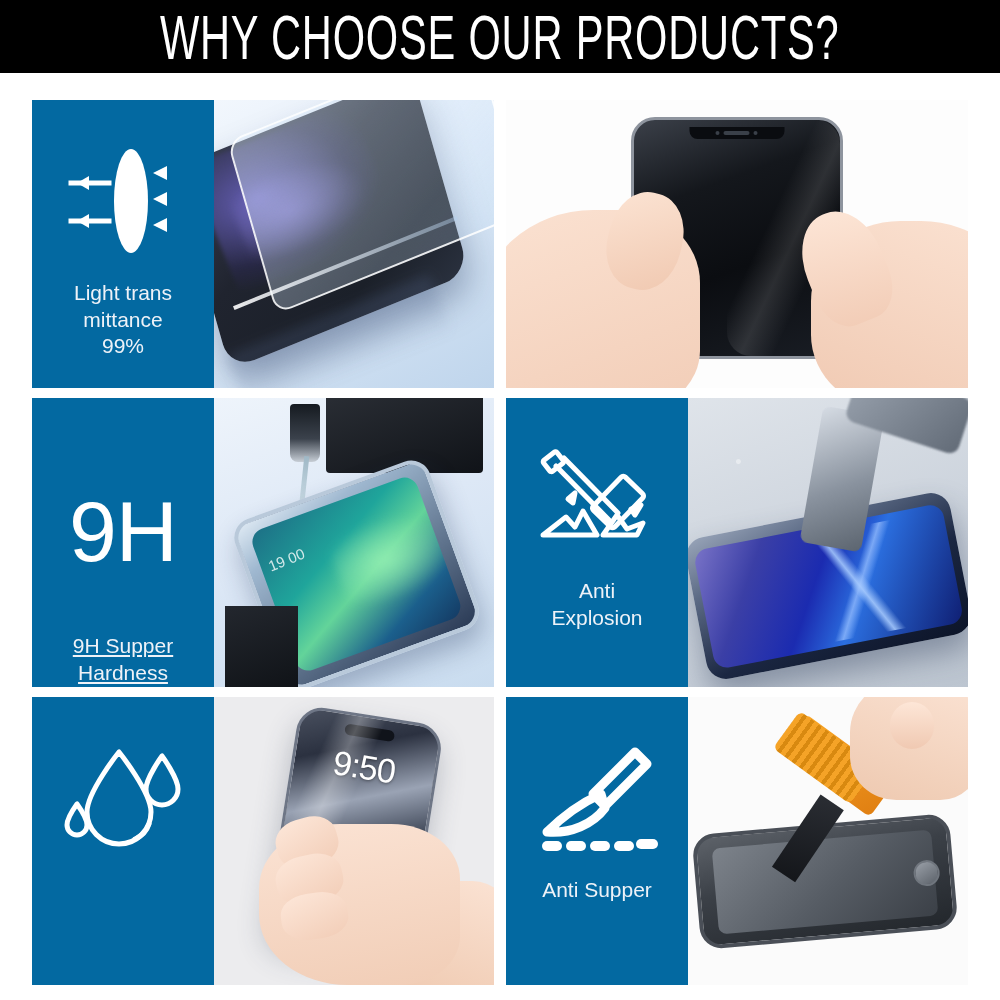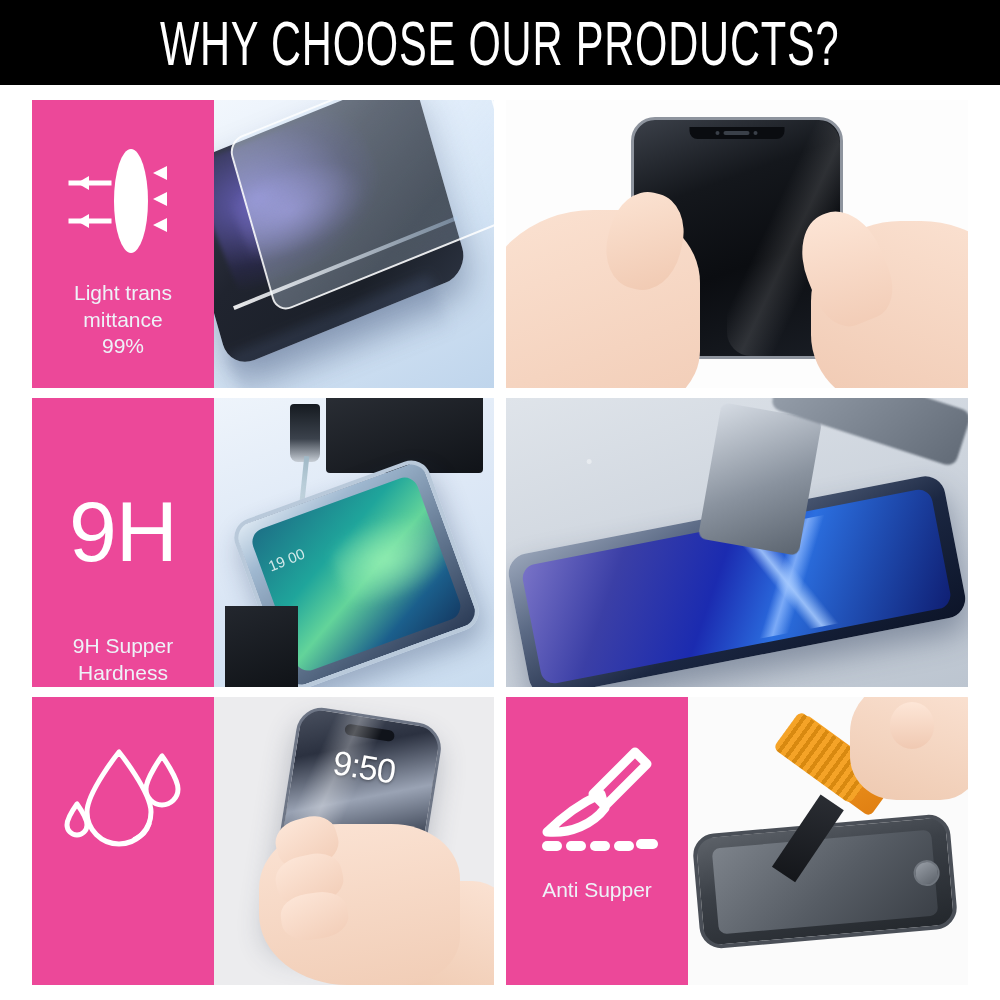--- a/index.html
+++ b/index.html
@@ -5,21 +5,21 @@
   * { margin:0; padding:0; box-sizing:border-box; }
   html,body{
     width:1000px; height:1000px;
     background:#ffffff;
     font-family:"Liberation Sans", sans-serif;
     overflow:hidden;
   }
 
   
   .header{
-    width:1000px; height:85px;
+    width:1000px; height:73px;
     background:#000000;
     display:flex; align-items:center; justify-content:center;
   }
   .header-title{
     color:#ffffff;
     font-family:"Liberation Sans", sans-serif;
     font-size:52px;
     font-weight:400;
     letter-spacing:1px;
     transform:scaleX(.80) scaleY(1.22);
@@ -40,21 +40,21 @@
     background:#ffffff;
   }
   .cell{
     display:flex;
     overflow:hidden;
     background:#ffffff;
   }
   .panel{
     width:182px;
     flex:0 0 182px;
-    background:#ec4899;
+    background:#0369a1;
     display:flex;
     flex-direction:column;
     align-items:center;
     justify-content:flex-start;
     padding-top:26px;
     position:relative;
   }
   .icon-wrap{
     width:132px; height:150px;
     display:flex; align-items:center; justify-content:center;
@@ -71,21 +71,21 @@
   }
   .big-label{
     color:#ffffff;
     font-size:86px;
     line-height:1;
     font-weight:400;
     letter-spacing:-1px;
   }
   .panel.nine .icon-wrap{ height:190px; }
   .panel.nine{ padding-top:50px; }
-  .panel.nine .panel-caption{ margin-top:16px; }
+  .panel.nine .panel-caption{ margin-top:16px;text-decoration:underline; }
 
   
   .photo{
     flex:1 1 auto;
     position:relative;
     overflow:hidden;
   }
 
   
   .ph-glass{
@@ -501,20 +501,38 @@
       <div class="phone3">
         <div class="scr3"></div>
         <div class="time3">19
 00</div>
       </div>
       <div class="stand"></div>
     </div>
   </div>
 
   <div class="cell">
+    <div class="panel">
+      <div class="icon-wrap">
+        <svg viewBox="0 0 132 120" width="132" height="120">
+          <g fill="none" stroke="#ffffff" stroke-width="5" stroke-linejoin="round" stroke-linecap="round">
+            <rect x="14" y="16" width="17" height="14" rx="2" transform="rotate(-38 22 23)"></rect>
+            <path d="M25 27 L79 82"></path>
+            <path d="M33 19 L87 74"></path>
+            <rect x="72" y="40" width="30" height="46" rx="3" transform="rotate(44 87 63)"></rect>
+            <path d="M12 96 L35 78 L44 88 L52 72 L66 96 Z"></path>
+            <path d="M72 96 L86 76 L96 90 L112 84 L106 96 Z"></path>
+            <path d="M37 60 L44 54 L42 64 Z"></path>
+            <path d="M100 70 L110 66 L104 76 Z"></path>
+          </g>
+        </svg>
+      </div>
+      <div class="panel-caption">Anti
+Explosion</div>
+    </div>
     <div class="photo ph-hammer">
       <div class="grain"></div>
       <div class="phone4">
         <div class="scr4"></div>
       </div>
       <div class="head"></div>
       <div class="handle"></div>
     </div>
   </div>
 

